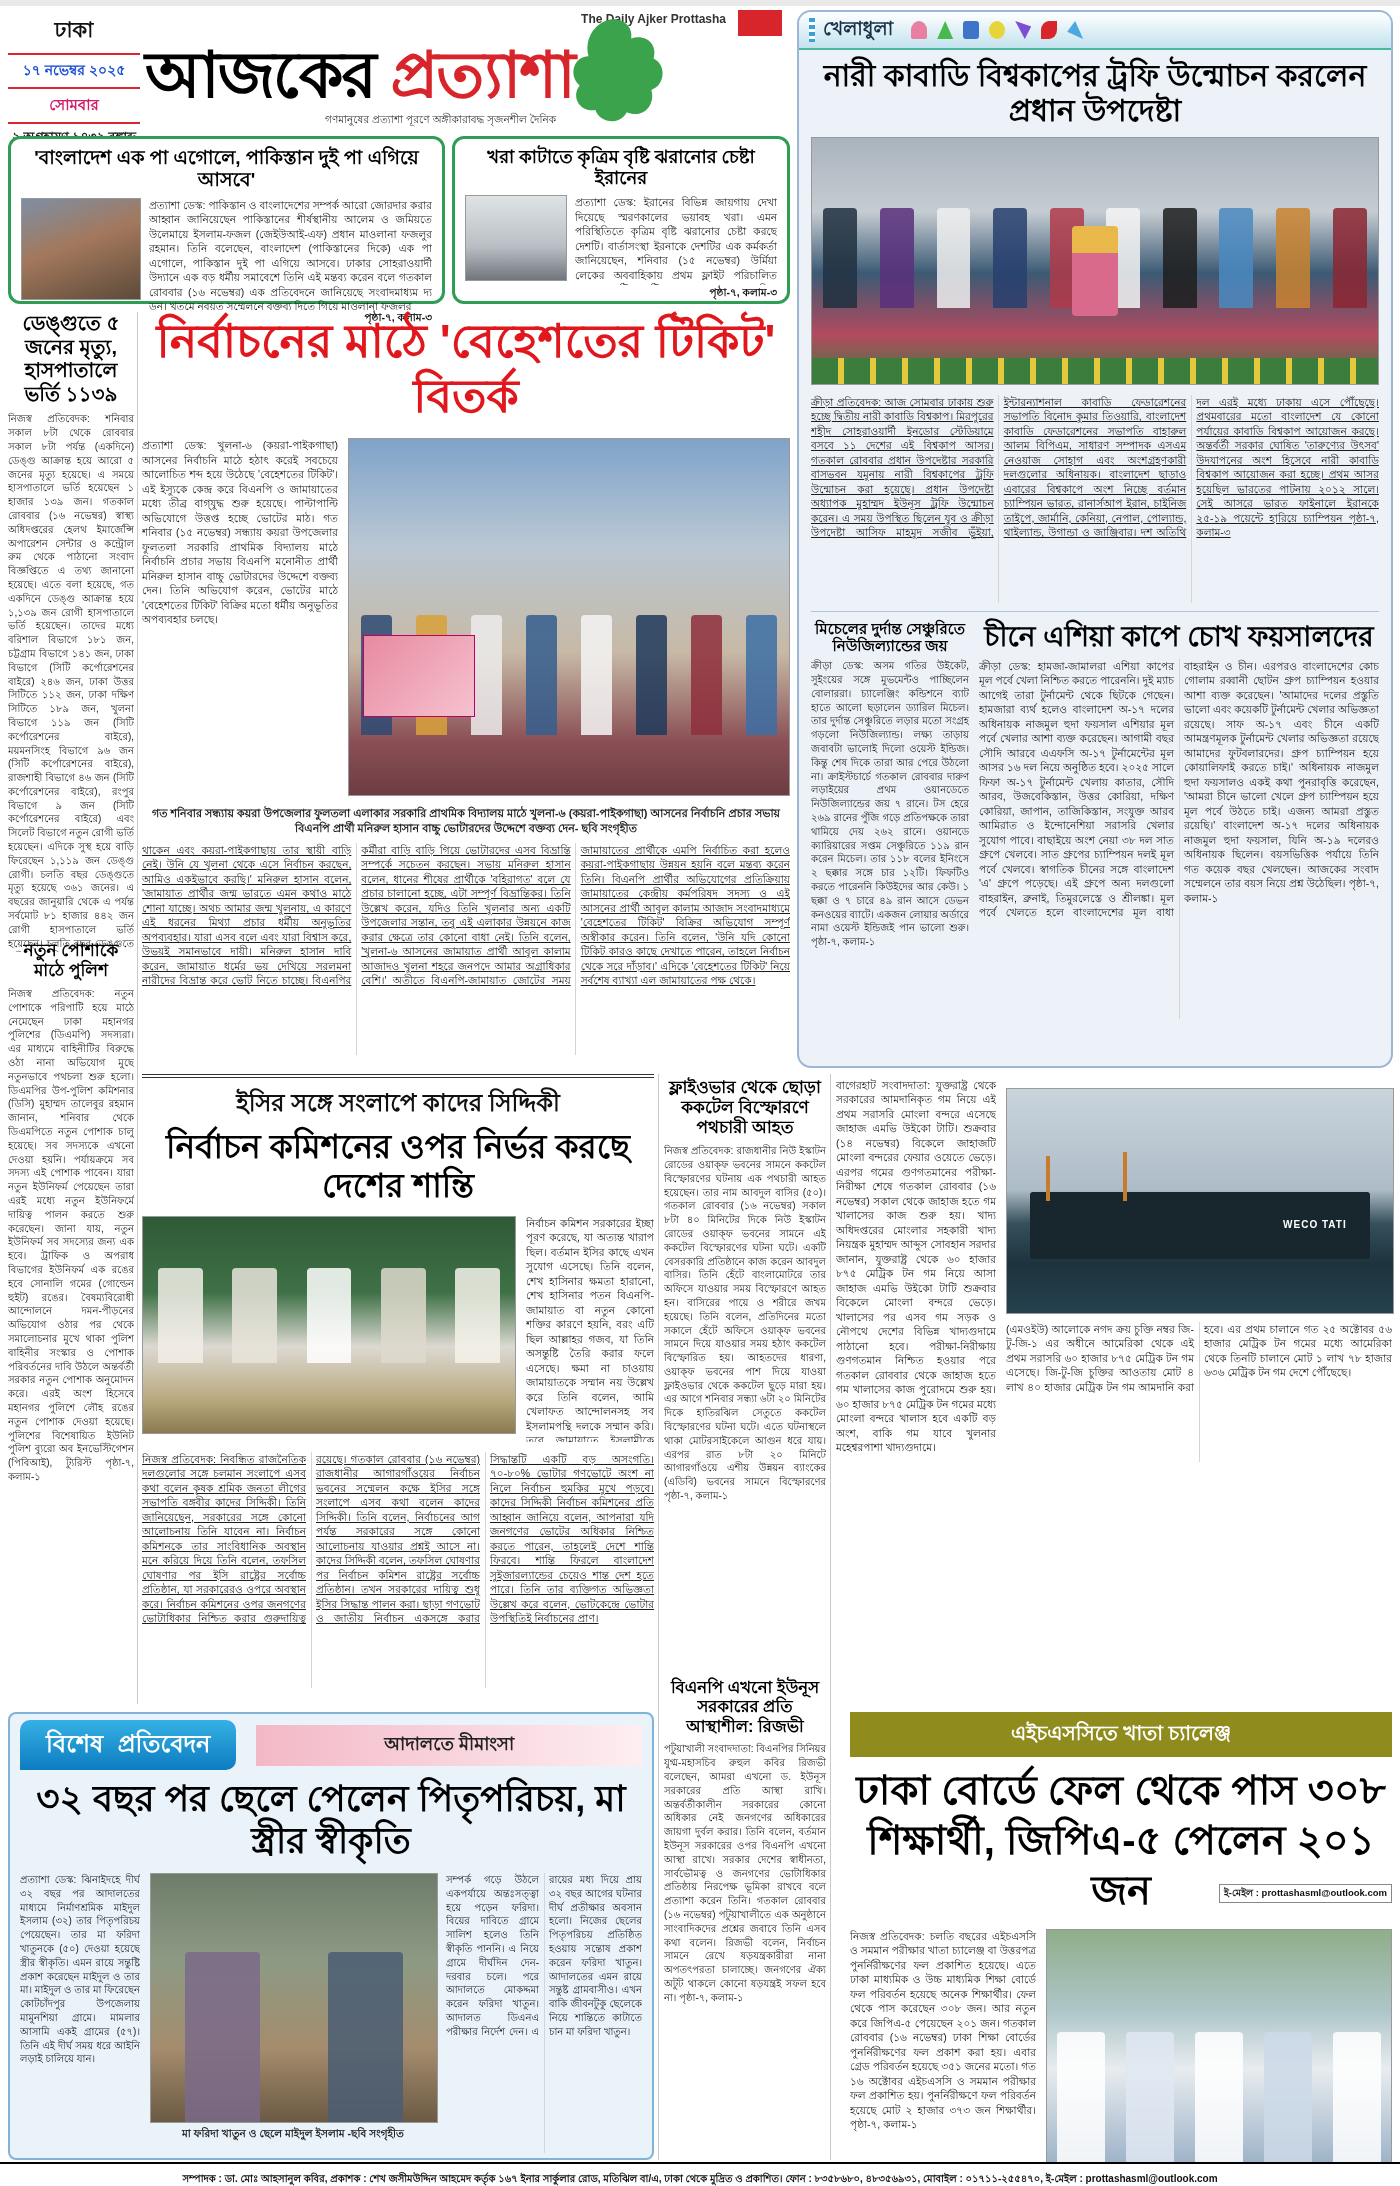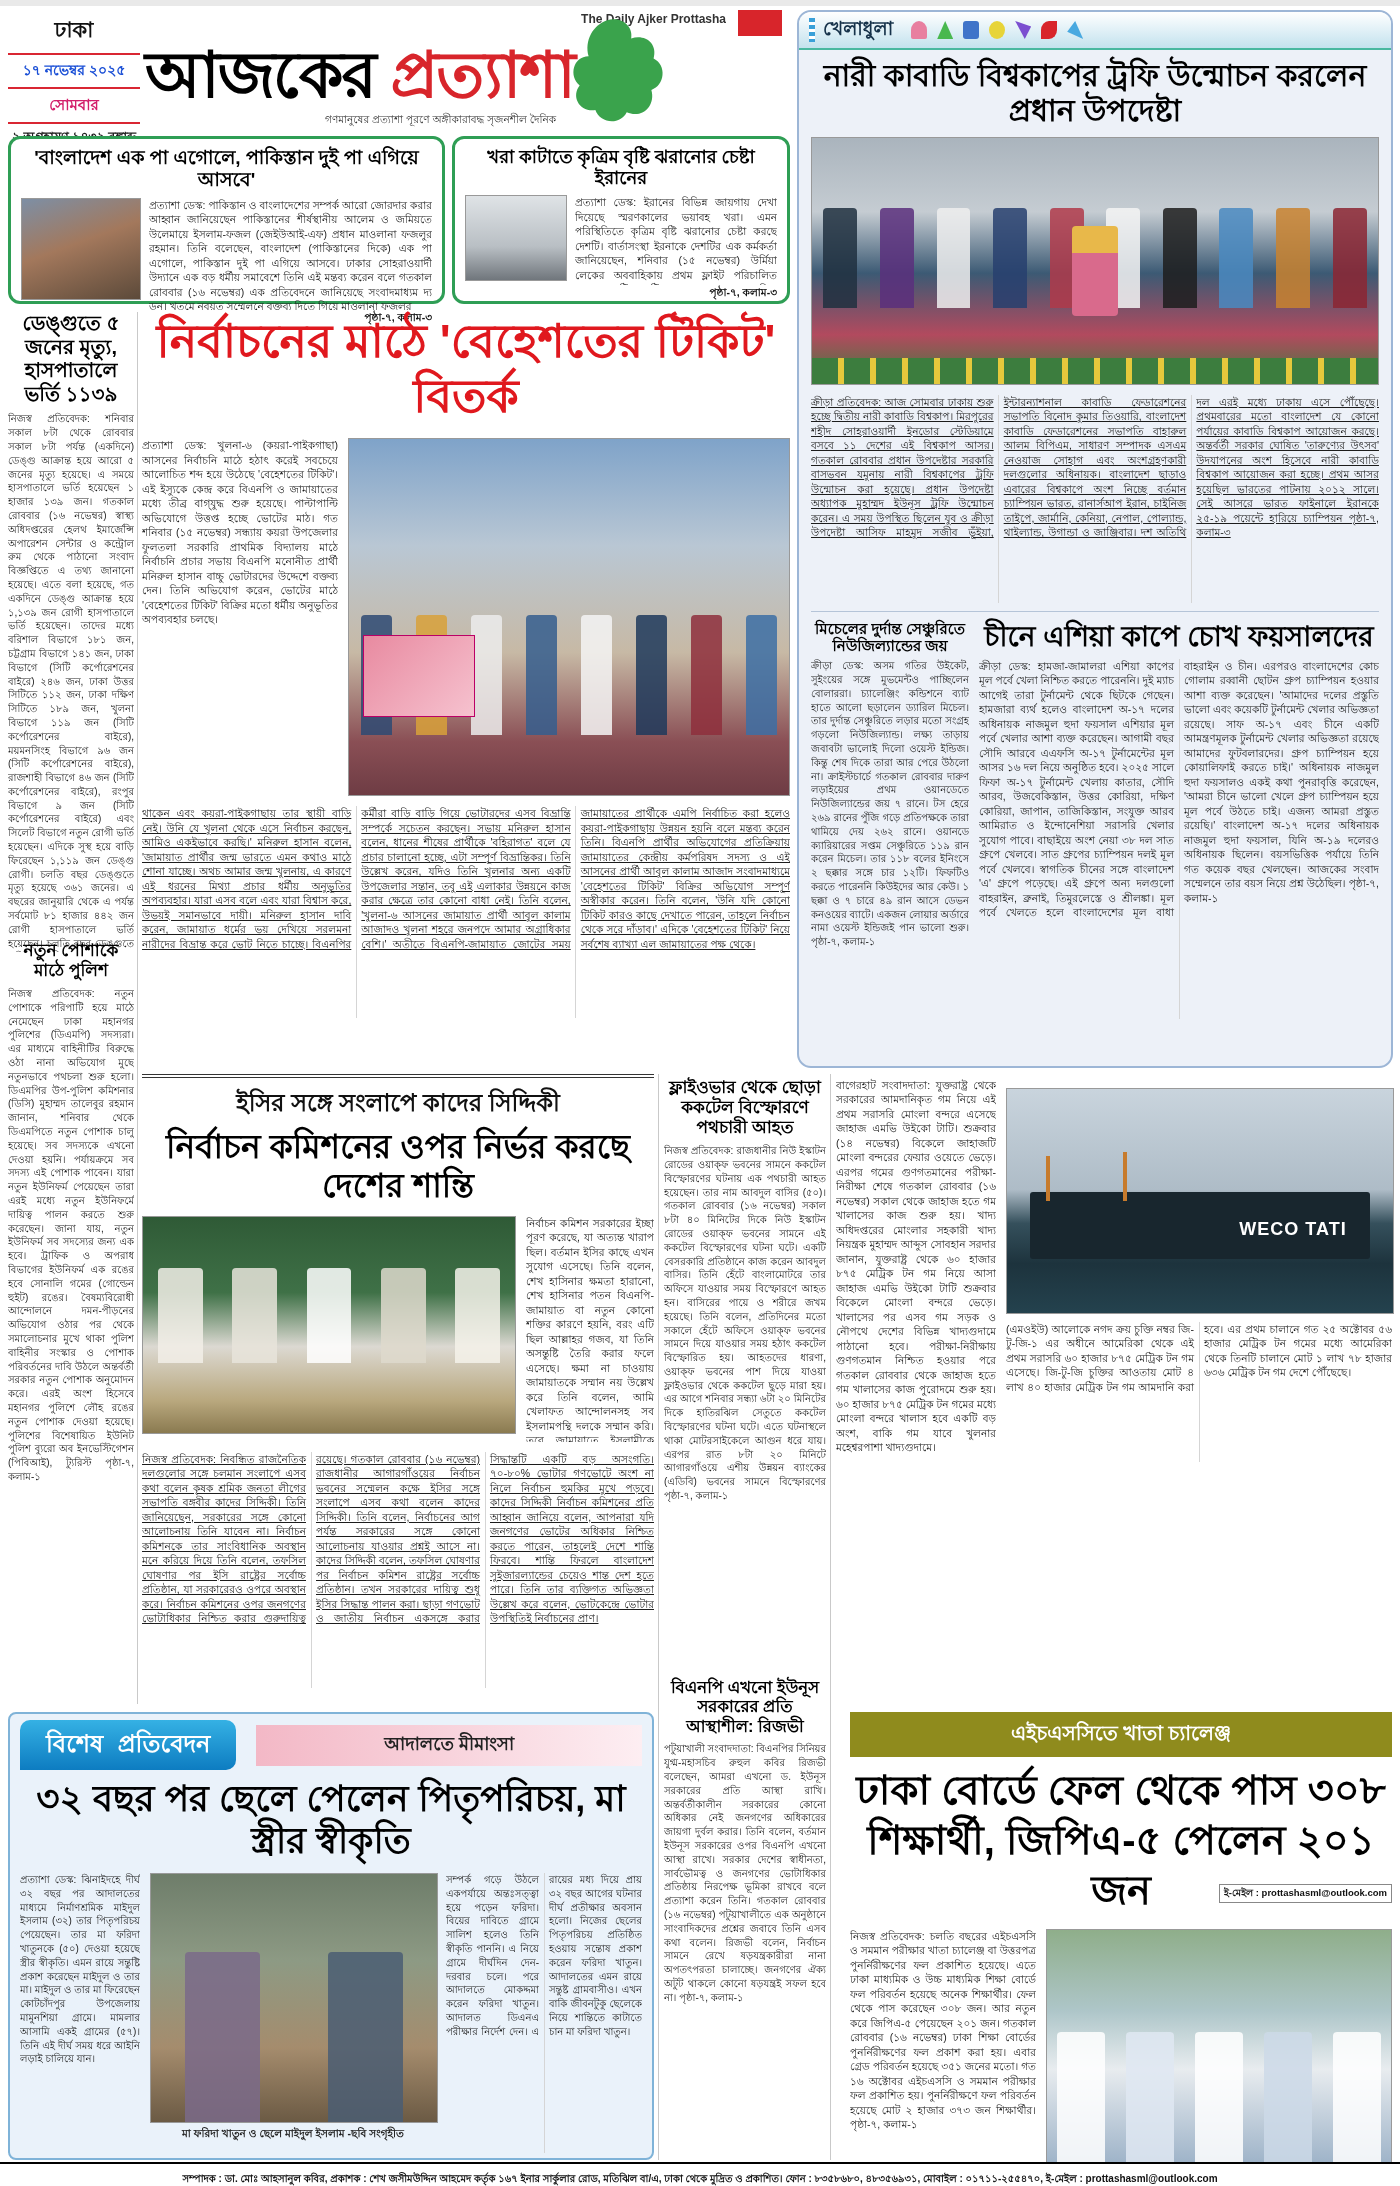--- a/index.html
+++ b/index.html
@@ -88,20 +88,21 @@
           <div class="fig" style="background:#ececec;"></div>
             <div class="fig" style="background:#355e8e;"></div>
           <div class="fig" style="background:#f4f4f4;"></div>
             <div class="fig" style="background:#1f3a5c;"></div>
           <div class="fig" style="background:#8e2f3c;"></div>
             <div class="fig" style="background:#3c6ea5;"></div>
         </div>
         <div style="position:absolute;left:14px;bottom:78px;width:110px;height:80px;background:linear-gradient(135deg,#e88aa0,#f6c2cf);border:1px solid #b06;"></div>
       </div>
     </div>
+    <div class="caption" style="margin-top:8px;">গত শনিবার সন্ধ্যায় কয়রা উপজেলার ফুলতলা এলাকার সরকারি প্রাথমিক বিদ্যালয় মাঠে খুলনা-৬ (কয়রা-পাইকগাছা) আসনের নির্বাচনি প্রচার সভায় বিএনপি প্রার্থী মনিরুল হাসান বাচ্চু ভোটারদের উদ্দেশে বক্তব্য দেন- ছবি সংগৃহীত</div>
     <div class="jtext cols3" style="margin-top:8px;height:212px;">থাকেন এবং কয়রা-পাইকগাছায় তার স্থায়ী বাড়ি নেই। উনি যে খুলনা থেকে এসে নির্বাচন করছেন, আমিও একইভাবে করছি।' মনিরুল হাসান বলেন, 'জামায়াত প্রার্থীর জন্ম ভারতে এমন কথাও মাঠে শোনা যাচ্ছে। অথচ আমার জন্ম খুলনায়, এ কারণে এই ধরনের মিথ্যা প্রচার ধর্মীয় অনুভূতির অপব্যবহার। যারা এসব বলে এবং যারা বিশ্বাস করে, উভয়ই সমানভাবে দায়ী। মনিরুল হাসান দাবি করেন, জামায়াত ধর্মের ভয় দেখিয়ে সরলমনা নারীদের বিভ্রান্ত করে ভোট নিতে চাচ্ছে। বিএনপির কর্মীরা বাড়ি বাড়ি গিয়ে ভোটারদের এসব বিভ্রান্তি সম্পর্কে সচেতন করছেন। সভায় মনিরুল হাসান বলেন, ধানের শীষের প্রার্থীকে 'বহিরাগত' বলে যে প্রচার চালানো হচ্ছে, এটা সম্পূর্ণ বিভ্রান্তিকর। তিনি উল্লেখ করেন, যদিও তিনি খুলনার অন্য একটি উপজেলার সন্তান, তবু এই এলাকার উন্নয়নে কাজ করার ক্ষেত্রে তার কোনো বাধা নেই। তিনি বলেন, 'খুলনা-৬ আসনের জামায়াত প্রার্থী আবুল কালাম আজাদও খুলনা শহরে জনপদে আমার অগ্রাধিকার বেশি।' অতীতে বিএনপি-জামায়াত জোটের সময় জামায়াতের প্রার্থীকে এমপি নির্বাচিত করা হলেও কয়রা-পাইকগাছায় উন্নয়ন হয়নি বলে মন্তব্য করেন তিনি। বিএনপি প্রার্থীর অভিযোগের প্রতিক্রিয়ায় জামায়াতের কেন্দ্রীয় কর্মপরিষদ সদস্য ও এই আসনের প্রার্থী আবুল কালাম আজাদ সংবাদমাধ্যমে 'বেহেশতের টিকিট' বিক্রির অভিযোগ সম্পূর্ণ অস্বীকার করেন। তিনি বলেন, 'উনি যদি কোনো টিকিট কারও কাছে দেখাতে পারেন, তাহলে নির্বাচন থেকে সরে দাঁড়াব।' এদিকে 'বেহেশতের টিকিট' নিয়ে সর্বশেষ ব্যাখ্যা এল জামায়াতের পক্ষ থেকে।</div>
   </div>
 
   <div class="abs" style="left:142px;top:1068px;width:512px;border-top:4px double #333;padding-top:6px;">
     <div class="kicker" style="font-size:24px;">ইসির সঙ্গে সংলাপে কাদের সিদ্দিকী</div>
     <div class="headline" style="font-size:33px;margin-top:4px;">নির্বাচন কমিশনের ওপর নির্ভর করছে দেশের শান্তি</div>
     <div style="display:flex;gap:10px;margin-top:10px;">
       <div class="photo" style="width:372px;height:216px;flex:none;background:linear-gradient(180deg,#2f5a36 0%,#3f7147 35%,#dcd9d2 60%,#b9a87e 85%,#8a7a50 100%);">
         <div class="figrow" style="bottom:70px;height:95px;">
           <div class="fig" style="background:#f2efe8;width:12%;"></div>
@@ -131,21 +132,21 @@
   <div class="abs divider" style="left:830px;top:1068px;height:1086px;"></div>
 
   <div class="abs" style="left:836px;top:1072px;width:556px;">
     <div style="display:flex;gap:10px;">
       <div class="jtext" style="width:160px;height:620px;flex:none;">বাগেরহাট সংবাদদাতা: যুক্তরাষ্ট্র থেকে সরকারের আমদানিকৃত গম নিয়ে এই প্রথম সরাসরি মোংলা বন্দরে এসেছে জাহাজ এমভি উইকো টাটি। শুক্রবার (১৪ নভেম্বর) বিকেলে জাহাজটি মোংলা বন্দরের ফেয়ার ওয়েতে ভেড়ে। এরপর গমের গুণগতমানের পরীক্ষা-নিরীক্ষা শেষে গতকাল রোববার (১৬ নভেম্বর) সকাল থেকে জাহাজ হতে গম খালাসের কাজ শুরু হয়। খাদ্য অধিদপ্তরের মোংলার সহকারী খাদ্য নিয়ন্ত্রক মুহাম্মদ আব্দুস সোবহান সরদার জানান, যুক্তরাষ্ট্র থেকে ৬০ হাজার ৮৭৫ মেট্রিক টন গম নিয়ে আসা জাহাজ এমভি উইকো টাটি শুক্রবার বিকেলে মোংলা বন্দরে ভেড়ে। খালাসের পর এসব গম সড়ক ও নৌপথে দেশের বিভিন্ন খাদ্যগুদামে পাঠানো হবে। পরীক্ষা-নিরীক্ষায় গুণগতমান নিশ্চিত হওয়ার পরে গতকাল রোববার থেকে জাহাজ হতে গম খালাসের কাজ পুরোদমে শুরু হয়। ৬০ হাজার ৮৭৫ মেট্রিক টন গমের মধ্যে মোংলা বন্দরে খালাস হবে একটি বড় অংশ, বাকি গম যাবে খুলনার মহেশ্বরপাশা খাদ্যগুদামে।</div>
       <div style="width:386px;">
         <div class="photo" style="width:100%;height:224px;margin-top:10px;background:linear-gradient(180deg,#c9d4dd 0%,#aebcc7 45%,#35505c 60%,#1d333d 78%,#24424e 100%);">
           <div style="position:absolute;left:6%;right:6%;top:46%;height:30%;background:#18262e;border-radius:3px;"></div>
           <div style="position:absolute;left:10%;top:30%;width:4px;height:20%;background:#c77b2c;"></div>
           <div style="position:absolute;left:30%;top:28%;width:4px;height:22%;background:#c77b2c;"></div>
-          <div style="position:absolute;right:12%;top:58%;color:#fff;font-size:18px;font-weight:bold;letter-spacing:1px;">WECO TATI</div>
+          <div style="position:absolute;right:12%;top:58%;color:#fff;font-size:10px;font-weight:bold;letter-spacing:1px;">WECO TATI</div>
         </div>
         <div class="jtext cols2" style="margin-top:8px;height:140px;">(এমওইউ) আলোকে নগদ ক্রয় চুক্তি নম্বর জি-টু-জি-১ এর অধীনে আমেরিকা থেকে এই প্রথম সরাসরি ৬০ হাজার ৮৭৫ মেট্রিক টন গম এসেছে। জি-টু-জি চুক্তির আওতায় মোট ৪ লাখ ৪০ হাজার মেট্রিক টন গম আমদানি করা হবে। এর প্রথম চালানে গত ২৫ অক্টোবর ৫৬ হাজার মেট্রিক টন গমের মধ্যে আমেরিকা থেকে তিনটি চালানে মোট ১ লাখ ৭৮ হাজার ৬৩৬ মেট্রিক টন গম দেশে পৌঁছেছে।</div>
       </div>
     </div>
   </div>
 
   <div class="abs" style="left:850px;top:1706px;width:542px;">
     <div style="background:#8f8b1d;color:#fff;font-size:20px;font-weight:bold;text-align:center;padding:6px 0;">এইচএসসিতে খাতা চ্যালেঞ্জ</div>
     <div class="headline" style="font-size:40px;margin-top:8px;line-height:1.25;">ঢাকা বোর্ডে ফেল থেকে পাস ৩০৮ শিক্ষার্থী, জিপিএ-৫ পেলেন ২০১ জন</div>
     <div style="position:absolute;right:0;top:172px;font-size:9.5px;font-weight:bold;border:1px solid #888;padding:1px 4px;background:#fff;">ই-মেইল : prottashasml@outlook.com</div>

